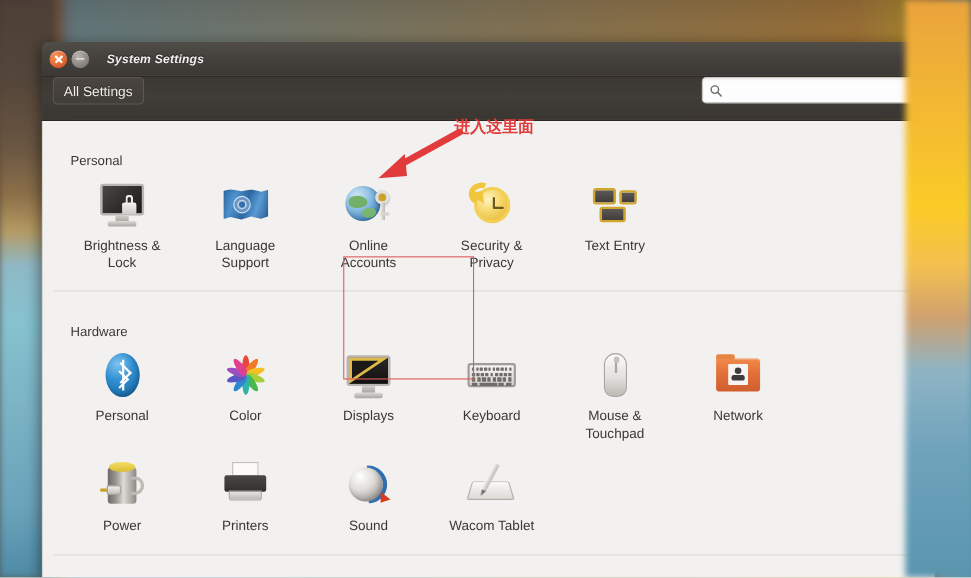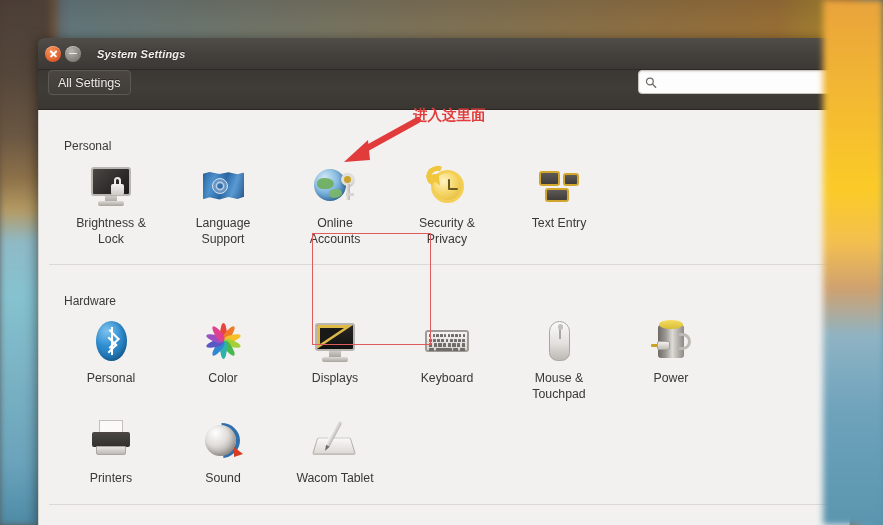--- a/index.html
+++ b/index.html
@@ -548,20 +548,28 @@
             <div class="lbl">Keyboard</div>
           </div>
 
           <div class="cell">
             <div class="ico">
               <div class="mouse"></div>
             </div>
             <div class="lbl">Mouse &amp;<br>Touchpad</div>
           </div>
 
+          <div class="cell">
+            <div class="ico">
+              <div class="folder">
+                  <div class="doc"></div>
+                </div>
+            </div>
+            <div class="lbl">Network</div>
+          </div>
 
           <div class="cell">
             <div class="ico">
               <div class="batt">
                   <div class="hand"></div>
                 </div>
               <div class="plug">
                   <div class="pc"></div>
                   <div class="pb"></div>
                 </div>

